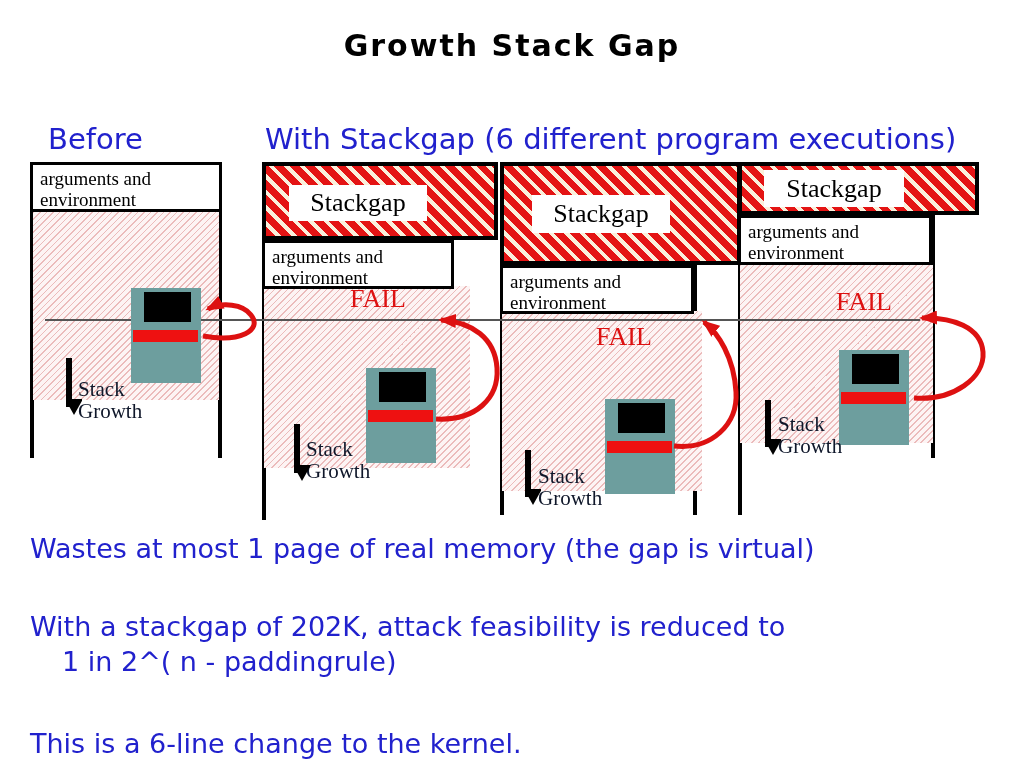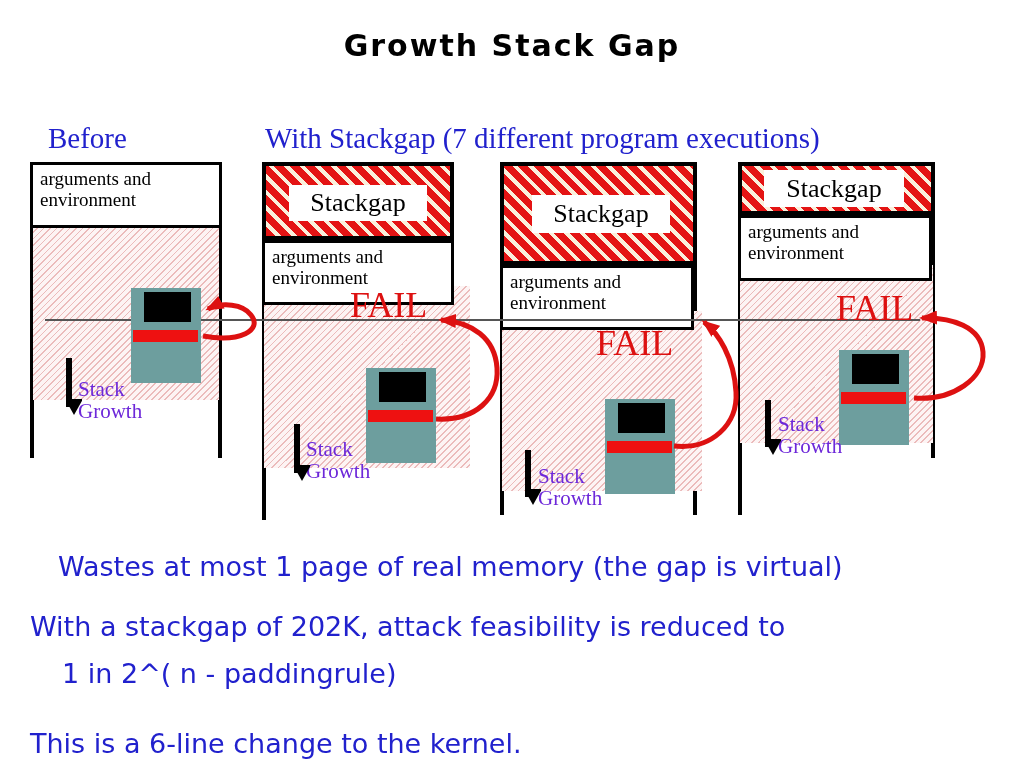--- a/index.html
+++ b/index.html
@@ -1,47 +1,47 @@
 <!DOCTYPE html>
 <html><head>
 <meta charset="utf-8">
 <style>
   html,body{margin:0;padding:0;}
   body{width:1024px;height:768px;background:#ffffff;overflow:hidden;
        font-family:"DejaVu Sans",sans-serif;position:relative;}
   .abs{position:absolute;}
   .slide-title{left:0;top:28px;width:1024px;text-align:center;
        font-size:30px;font-weight:bold;color:#000;letter-spacing:2px;}
-  .hdr{color:#2121cd;font-size:29px;white-space:nowrap;font-family:Liberation Serif, serif;}
+  .hdr{color:#2121cd;font-size:29px;white-space:nowrap;}
   .hline{left:45px;top:319px;width:875px;height:1.5px;background:#555;z-index:2;}
   .col{position:absolute;}
   .bord{position:absolute;background:#000;}
   .argsbox{position:absolute;background:#fff;border:3px solid #000;
        font-family:"Liberation Serif",serif;font-size:19px;line-height:21px;
-       padding:3px 0 16px 7px;color:#000;z-index:1;}
+       padding:3px 0 0 7px;color:#000;z-index:1;}
   .redhatch{position:absolute;border:4px solid #000;
-       background:repeating-linear-gradient(45deg,#e41414 0px,#e41414 7px,#faf0dc 7px,#faf0dc 11px);z-index:1;}
+       background:repeating-linear-gradient(45deg,#e41414 0px,#e41414 7px,#faf0dc 7px,#faf0dc 11px);z-index:1;padding-left:44px;}
   .sglabel{position:absolute;background:#fff;display:flex;align-items:center;justify-content:center;
        font-family:"Liberation Serif",serif;font-size:26px;color:#000;}
   .pinkhatch{position:absolute;background-color:#fdf4f4;
        background-image:repeating-linear-gradient(135deg,rgba(214,118,118,0.45) 0px,rgba(214,118,118,0.45) 1.3px,transparent 1.3px,transparent 4.6px);z-index:0;}
-  .fail{position:absolute;font-family:"Liberation Serif",serif;font-size:36px;color:#dd1111;z-index:3;white-space:nowrap;}
+  .fail{position:absolute;font-family:"Liberation Serif",serif;font-size:26px;color:#dd1111;z-index:3;white-space:nowrap;}
   .computer{position:absolute;width:70px;height:95px;background:#6d9e9e;z-index:3;}
   .screen{position:absolute;left:13px;top:4px;width:47px;height:30px;background:#000;}
   .redbar{position:absolute;left:2px;top:42px;width:65px;height:12px;background:#ee1111;}
-  .sgrow{position:absolute;font-family:"Liberation Serif",serif;font-size:21px;line-height:22px;color:#6d28d9;z-index:3;}
+  .sgrow{position:absolute;font-family:"Liberation Serif",serif;font-size:21px;line-height:22px;color:#0f172a;z-index:3;}
   .footer{color:#2121cd;font-size:27px;white-space:nowrap;}
   svg.overlay{position:absolute;left:0;top:0;width:1024px;height:768px;z-index:4;pointer-events:none;}
 </style>
 </head>
 <body>
 
 <div class="abs slide-title">Growth Stack Gap</div>
 <div class="abs hdr" style="left:48px;top:122px;">Before</div>
-<div class="abs hdr" style="left:265px;top:122px;">With Stackgap  (7 different program executions)</div>
+<div class="abs hdr" style="left:265px;top:122px;">With Stackgap  (6 different program executions)</div>
 
 <div class="abs hline"></div>
 
 <div class="col" style="left:30px;top:162px;width:192px;height:296px;">
   <div class="bord" style="left:0;top:0;width:4px;height:296px;"></div>
   <div class="bord" style="left:188px;top:0;width:4px;height:296px;"></div>
   <div class="pinkhatch" style="left:3px;top:50px;width:186px;height:188px;"></div>
   <div class="argsbox" style="left:0;top:0;width:179px;height:41px;">
     <span style="display:block">arguments and</span>
     <span style="display:block">environment</span>
@@ -136,16 +136,16 @@
   <path d="M 436,419 C 476,421 499,398 497,368 C 495,338 472,322 441,320" fill="none" stroke="#dd1111" stroke-width="5" marker-end="url(#ra)"></path>
   <path d="M 674,446 C 712,450 738,424 736,392 C 734,357 718,333 704,322" fill="none" stroke="#dd1111" stroke-width="5" marker-end="url(#ra)"></path>
   <path d="M 914,398 C 953,401 985,378 983,352 C 981,327 952,317 922,318" fill="none" stroke="#dd1111" stroke-width="5" marker-end="url(#ra)"></path>
 
   <line x1="69" y1="358" x2="69" y2="407" stroke="#000" stroke-width="6" marker-end="url(#ba)"></line>
   <line x1="297" y1="424" x2="297" y2="473" stroke="#000" stroke-width="6" marker-end="url(#ba)"></line>
   <line x1="528" y1="450" x2="528" y2="497" stroke="#000" stroke-width="6" marker-end="url(#ba)"></line>
   <line x1="768" y1="400" x2="768" y2="447" stroke="#000" stroke-width="6" marker-end="url(#ba)"></line>
 </svg>
 
-<div class="abs footer" style="left:30px;top:551px;margin-left:28px;">Wastes at most 1 page of real memory (the gap is virtual)</div>
+<div class="abs footer" style="left:30px;top:533px;">Wastes at most 1 page of real memory (the gap is virtual)</div>
 <div class="abs footer" style="left:30px;top:611px;">With a stackgap of 202K, attack feasibility is reduced to</div>
-<div class="abs footer" style="left:62px;top:646px;margin-top:12px;">1 in 2^( n - paddingrule)</div>
+<div class="abs footer" style="left:62px;top:646px;">1 in 2^( n - paddingrule)</div>
 <div class="abs footer" style="left:30px;top:728px;">This is a 6-line change to the kernel.</div>
 
 </body></html>

